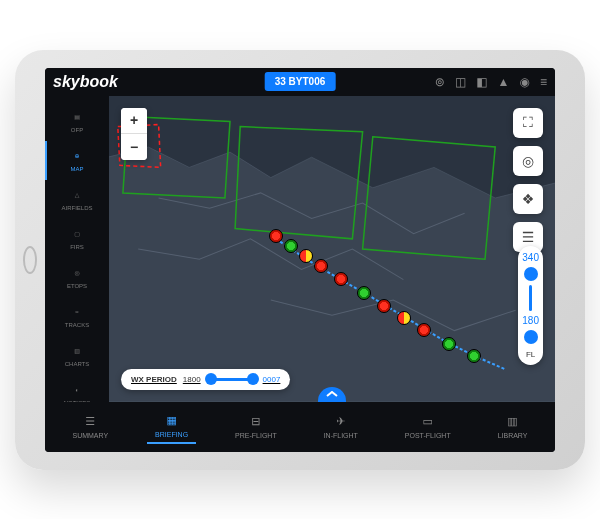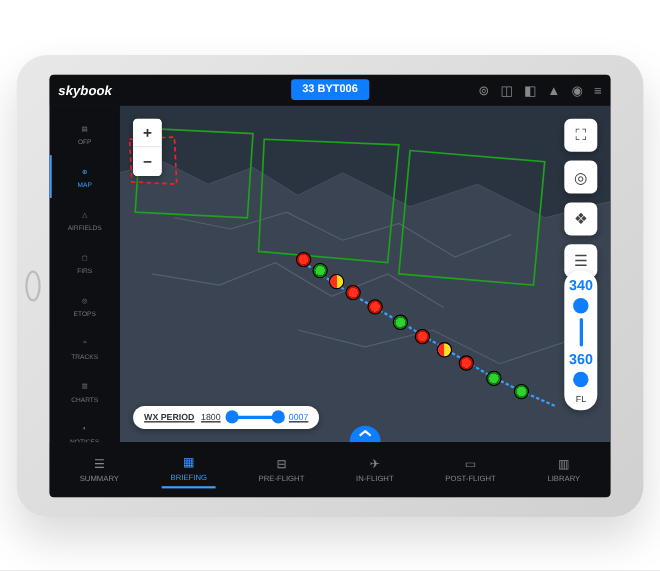--- a/index.html
+++ b/index.html
@@ -38,21 +38,21 @@
 
 .topbar {
   height: 28px;
   background: #0d0f13;
   display: flex;
   align-items: center;
   padding: 0 8px;
   position: relative;
   z-index: 10;
 }
-.brand { color: #fff; font-size: 12px; font-weight: bold; font-style: italic; }
+.brand { color: #fff; font-size: 16px; font-weight: bold; font-style: italic; }
 .flight-badge {
   position: absolute;
   left: 50%;
   transform: translateX(-50%);
   background: #0f7dff;
   color: #fff;
   font-size: 10px;
   padding: 4px 10px;
   border-radius: 3px;
   font-weight: bold;
@@ -145,21 +145,21 @@
   top: 150px;
   background: #fff;
   border-radius: 14px;
   padding: 6px 4px;
   display: flex;
   flex-direction: column;
   align-items: center;
   gap: 4px;
   box-shadow: 0 2px 6px rgba(0,0,0,0.3);
 }
-.fl-val { font-size: 13px; color: #0f7dff; font-weight: bold; }
+.fl-val { font-size: 10px; color: #0f7dff; font-weight: normal; }
 .fl-dot { width: 14px; height: 14px; background: #0f7dff; border-radius: 50%; }
 .fl-line { width: 3px; height: 26px; background: #0f7dff; border-radius: 2px; }
 .fl-label { font-size: 8px; color: #333; font-weight: normal; margin-top: 2px; }
 
 .wx-period {
   position: absolute;
   bottom: 12px;
   left: 12px;
   background: #fff;
   border-radius: 16px;
@@ -321,21 +321,21 @@
           <div class="tool-btn">⛶</div>
           <div class="tool-btn">◎</div>
           <div class="tool-btn">❖</div>
           <div class="tool-btn">☰</div>
         </div>
 
         <div class="fl-slider">
           <span class="fl-val">340</span>
           <div class="fl-dot"></div>
           <div class="fl-line"></div>
-          <span class="fl-val">360</span>
+          <span class="fl-val">180</span>
           <div class="fl-dot"></div>
           <span class="fl-label">FL</span>
         </div>
 
         <div class="wx-period">
           <span class="wx-label">WX PERIOD</span>
           <span class="wx-num">1800</span>
           <div class="wx-track">
             <div class="wx-dot" style="left:-2px"></div>
             <div class="wx-dot" style="right:-2px"></div>

